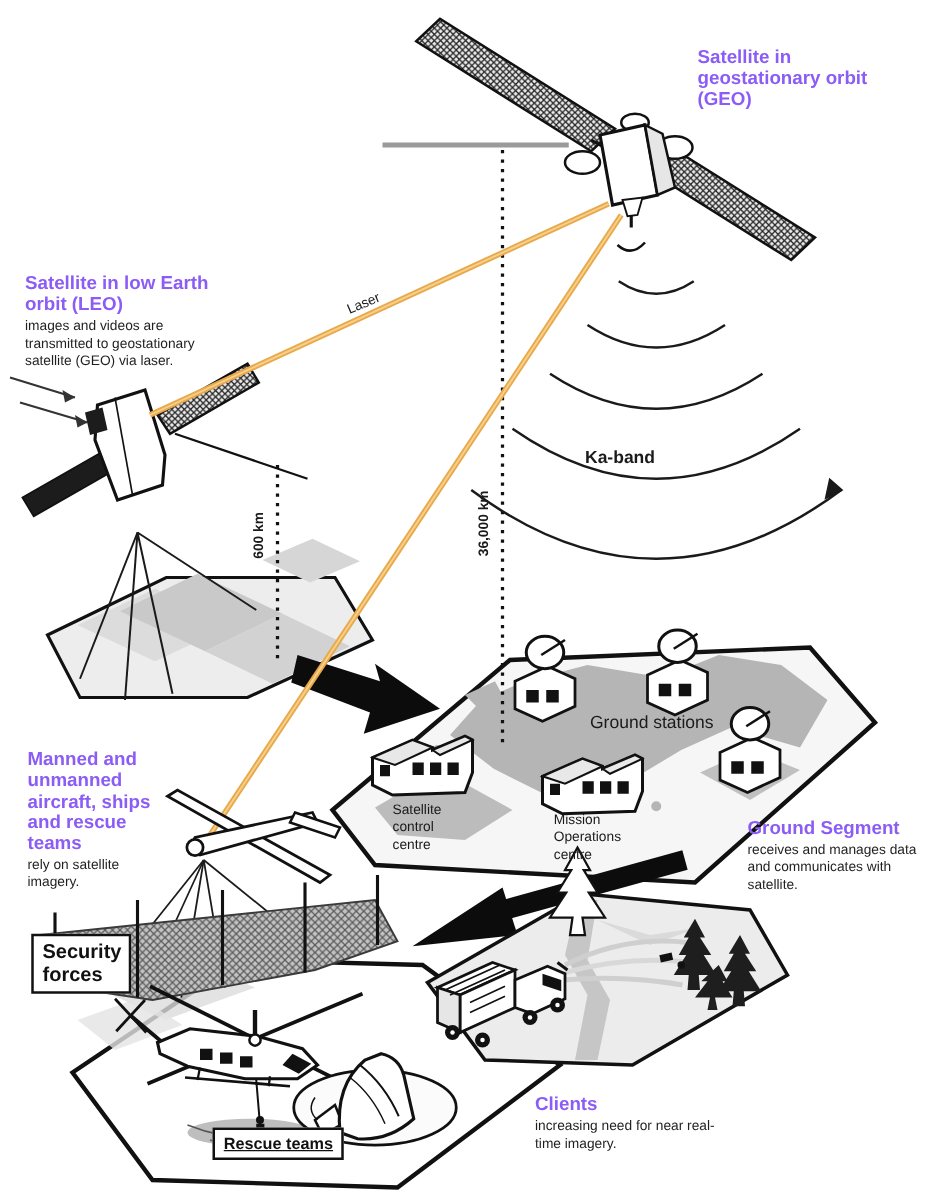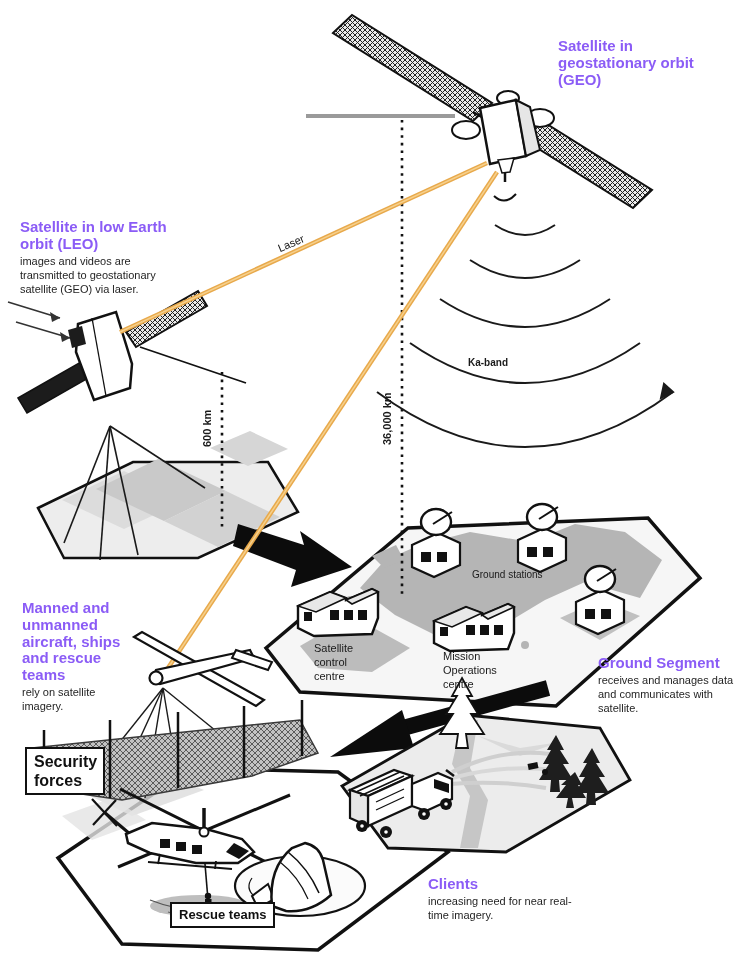--- a/index.html
+++ b/index.html
@@ -4,21 +4,21 @@
 <style>
   html,body{margin:0;padding:0;background:#ffffff;}
   #canvas{
     position:relative;width:747px;height:960px;background:#ffffff;overflow:hidden;
     font-family:"Liberation Sans", sans-serif;color:#1a1a1a;
   }
   #art{position:absolute;left:0;top:0;}
   .txt{position:absolute;}
   .title{font-size:15px;line-height:1.12;font-weight:700;color:#8b5cf6;}
   .desc{font-size:11px;line-height:1.27;font-weight:400;color:#1f1f1f;margin-top:2px;}
-  .lbl{position:absolute;font-size:10px;font-weight:400;color:#1a1a1a;white-space:nowrap;}
+  .lbl{position:absolute;font-size:14px;font-weight:400;color:#1a1a1a;white-space:nowrap;}
   .lbl-wrap{position:absolute;font-size:11px;line-height:1.25;color:#1a1a1a;}
   .boxlbl{
     position:absolute;background:#ffffff;border:2px solid #111;
     font-size:16px;font-weight:700;line-height:1.2;padding:3px 7px;color:#111;
   }
   .rot{transform-origin:left top;}
 </style>
 </head>
 <body>
 
@@ -295,20 +295,20 @@
   </div>
 
   <div class="txt" style="left:598px;top:655px;width:148px;">
     <div class="title">Ground Segment</div>
     <div class="desc" style="width:146px;">receives and manages data and communicates with satellite.</div>
   </div>
 
   <div class="boxlbl" style="left:25px;top:747px;width:62px;">Security forces</div>
 
 
-  <div class="boxlbl" style="left:170px;top:902px;text-align:center;font-size:13px;">Rescue teams</div>
+  <div class="boxlbl" style="left:170px;top:902px;text-align:center;font-size:13px;text-decoration:underline;">Rescue teams</div>
 
   <div class="txt" style="left:428px;top:876px;width:190px;">
     <div class="title">Clients</div>
     <div class="desc" style="width:160px;">increasing need for near real-time imagery.</div>
   </div>
 
 </div>
 
 </body></html>

